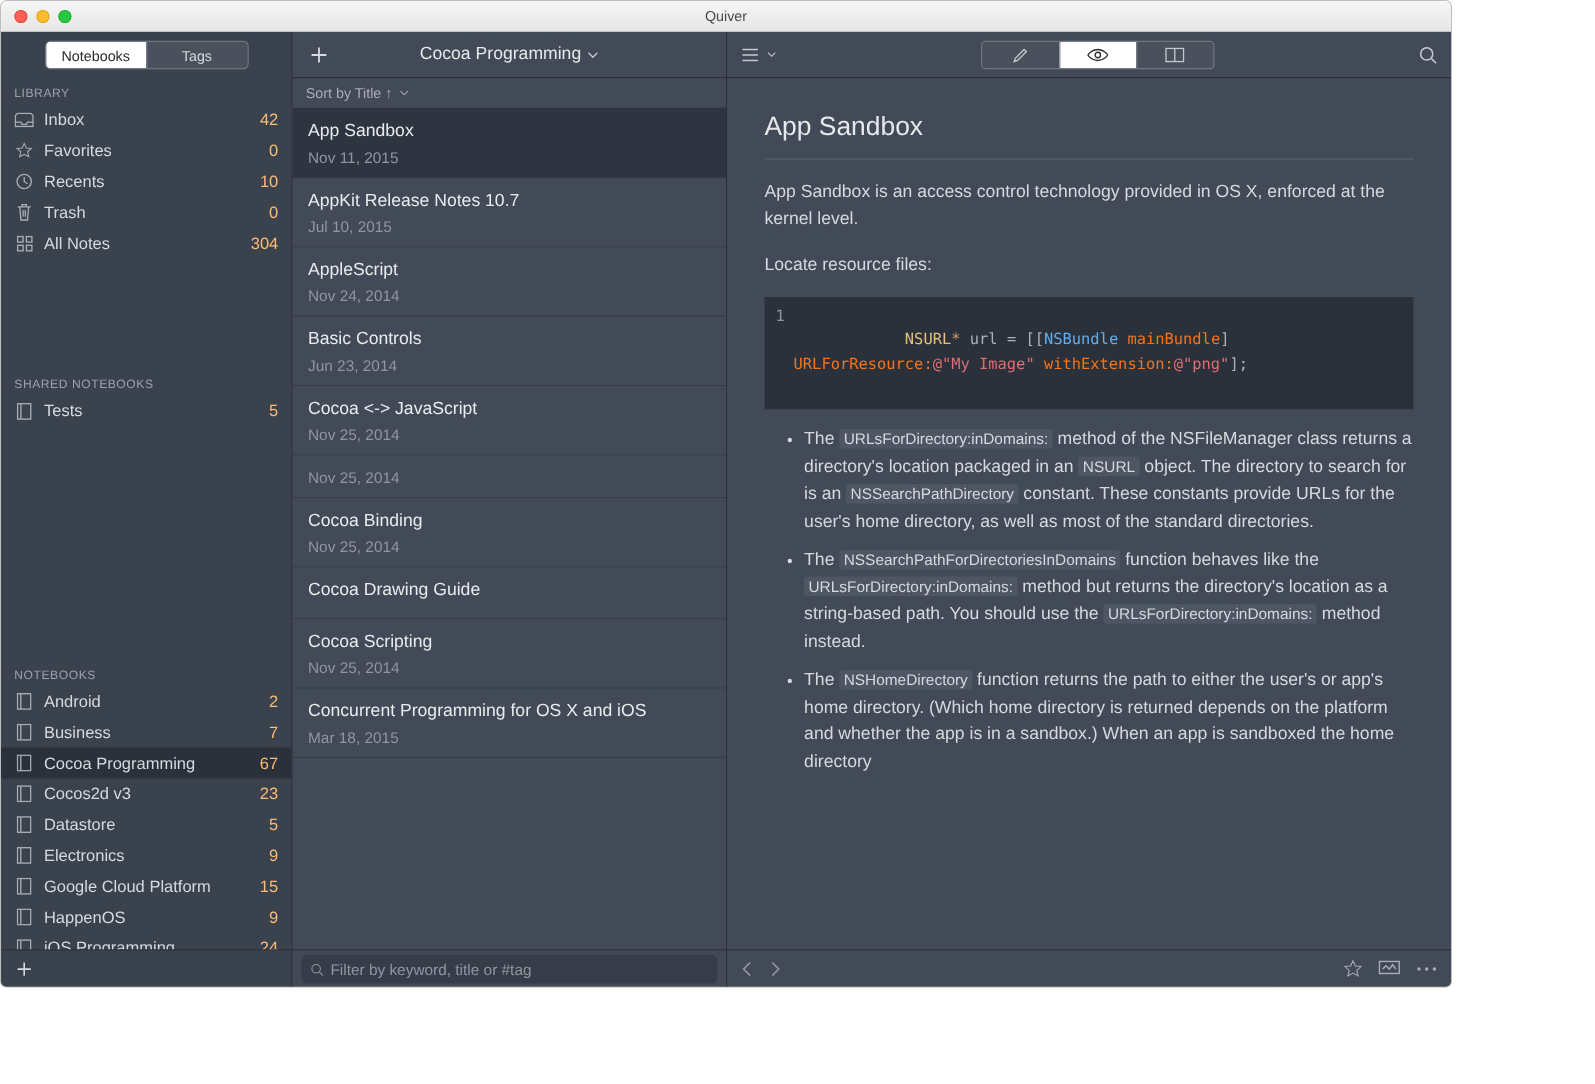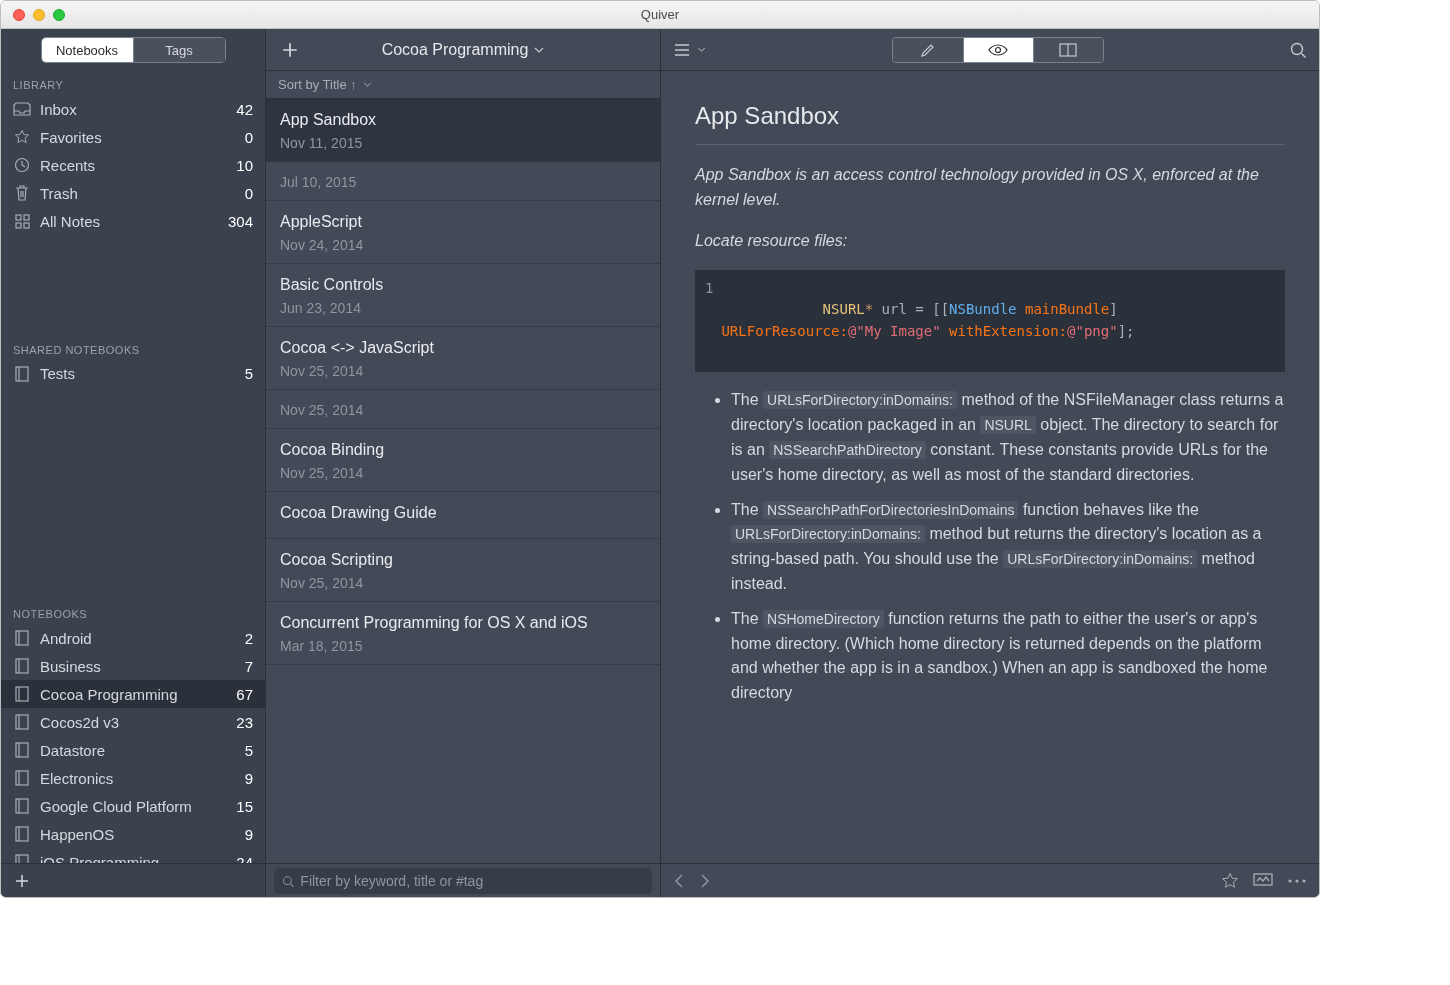--- a/index.html
+++ b/index.html
@@ -83,21 +83,21 @@
 .navlist { list-style: none; overflow-y: auto; flex: 1; }
 .navitem {
   display: flex;
   align-items: center;
   padding: 5px 12px 5px 12px;
   font-size: 15px;
   color: #d6d9df;
   gap: 9px;
   position: relative;
 }
-.navitem .count { margin-left: auto; color: #ffffff; font-size: 15px; }
+.navitem .count { margin-left: auto; color: #fdba74; font-size: 15px; }
 .navitem.selected { background: #2b313a; }
 .ico { width: 18px; height: 18px; display: inline-flex; align-items:center; justify-content:center; opacity: 0.8; }
 .sidebar-footer {
   height: 34px;
   border-top: 1px solid #2b313a;
   display: flex;
   align-items: center;
   padding: 0 10px;
 }
 .plus-btn { width: 22px; height: 22px; display:flex; align-items:center; justify-content:center; color:#d6d9df; font-size: 22px;}
@@ -202,21 +202,21 @@
 .searchico { color:#c5c9d1; }
 .doc {
   flex: 1;
   overflow-y: auto;
   padding: 26px 34px 10px 34px;
   color: #d6d9df;
   font-size: 16px;
   line-height: 1.55;
 }
 .doc h1 { font-size: 24px; font-weight: 500; color:#e6e8ec; padding-bottom: 10px; border-bottom: 1px solid #5a6270; margin-bottom: 18px;}
-.doc p { margin-bottom: 16px; font-style: italic; }
+.doc p { margin-bottom: 16px; }
 .doc ul { padding-left: 36px; margin-bottom: 16px; }
 .doc ul li { margin-bottom: 10px; list-style: disc; }
 .codeblock {
   background: #2b313a;
   padding: 8px 10px;
   font-family: Menlo, Consolas, monospace;
   font-size: 14px;
   margin-bottom: 16px;
   white-space: pre-wrap;
   word-break: break-word;
@@ -462,20 +462,21 @@
         <svg width="9" height="5" viewBox="0 0 10 6">
             <path d="M1 1l4 4 4-4" stroke="#a8aeb8" stroke-width="1.2" fill="none"></path>
           </svg>
       </div>
       <ul class="notelist" id="note-list">
           <li class="noteitem selected">
             <div class="nt-title">App Sandbox</div>
             <div class="nt-date">Nov 11, 2015</div>
           </li>
           <li class="noteitem">
+            <div class="nt-title">AppKit Release Notes 10.7</div>
             <div class="nt-date">Jul 10, 2015</div>
           </li>
           <li class="noteitem">
             <div class="nt-title">AppleScript</div>
             <div class="nt-date">Nov 24, 2014</div>
           </li>
           <li class="noteitem">
             <div class="nt-title">Basic Controls</div>
             <div class="nt-date">Jun 23, 2014</div>
           </li>

